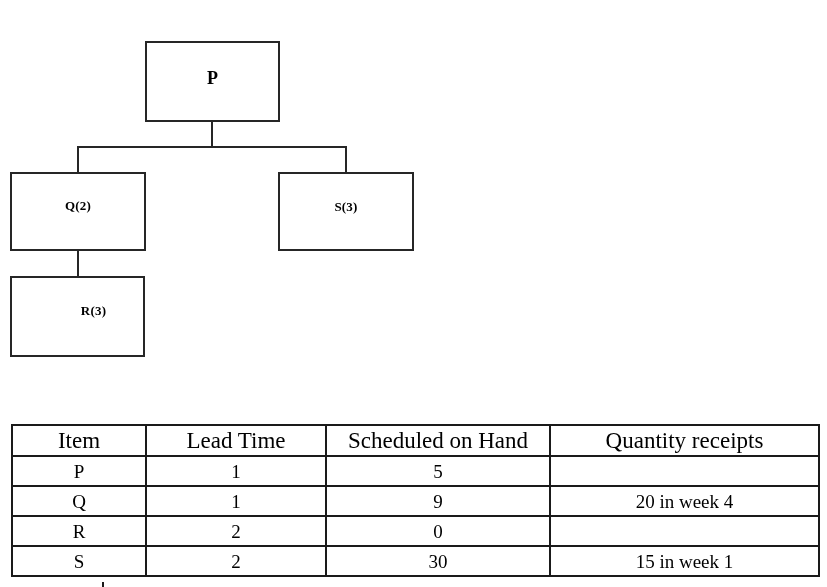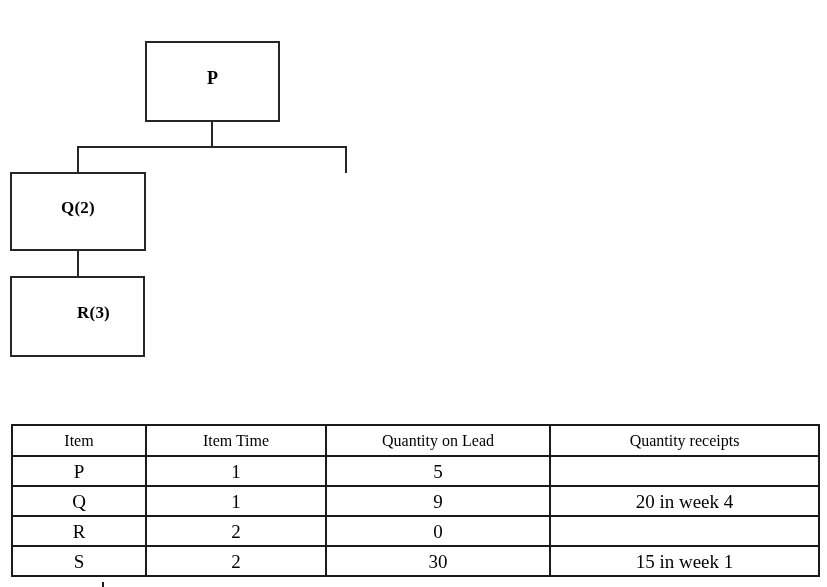--- a/index.html
+++ b/index.html
@@ -29,21 +29,21 @@
     position: absolute;
     box-sizing: border-box;
     border: 2px solid #262626;
     background: #ffffff;
     display: flex;
     align-items: flex-start;
     justify-content: center;
   }
   .node-label {
     font-weight: bold;
-    font-size: 17px;
+    font-size: 13px;
     line-height: 1;
     letter-spacing: 0.2px;
     white-space: nowrap;
   }
 
   #node-p      { left: 145px; top: 41px;  width: 135px; height: 81px; }
   #node-p .node-label { margin-top: 26px; font-size: 18px; }
 
   #node-q      { left: 10px;  top: 172px; width: 136px; height: 79px; }
   #node-q .node-label { margin-top: 25px; }
@@ -90,21 +90,21 @@
     vertical-align: middle;
     font-weight: normal;
     font-size: 19px;
     line-height: 1;
     height: 28px;
     padding: 0;
     white-space: nowrap;
   }
   table#data-table thead th {
     height: 29px;
-    font-size: 16px;
+    font-size: 23px;
   }
   
   col.c-item { width: 134px; }
   col.c-lead { width: 180px; }
   col.c-qoh  { width: 224px; }
   col.c-sch  { width: 269px; }
 
   
   #table-tick {
     position: absolute;
@@ -127,40 +127,43 @@
   <div class="conn" id="conn-q-r"></div>
 
   <div class="node-box" id="node-p">
     <span class="node-label">P</span>
   </div>
 
   <div class="node-box" id="node-q">
     <span class="node-label">Q(2)</span>
   </div>
 
+  <div class="node-box" id="node-s">
+    <span class="node-label">S(3)</span>
+  </div>
 
   <div class="node-box" id="node-r">
     <span class="node-label">R(3)</span>
   </div>
 
 </div>
 
 <div id="data-table-wrap">
   <table id="data-table">
     <colgroup>
       <col class="c-item">
       <col class="c-lead">
       <col class="c-qoh">
       <col class="c-sch">
     </colgroup>
     <thead>
       <tr>
         <th>Item</th>
-        <th>Item Time</th>
-        <th>Quantity on Lead</th>
+        <th>Lead Time</th>
+        <th>Scheduled on Hand</th>
         <th>Quantity receipts</th>
       </tr>
     </thead>
     <tbody>
       <tr>
         <td>P</td>
         <td>1</td>
         <td>5</td>
         <td></td>
       </tr>

